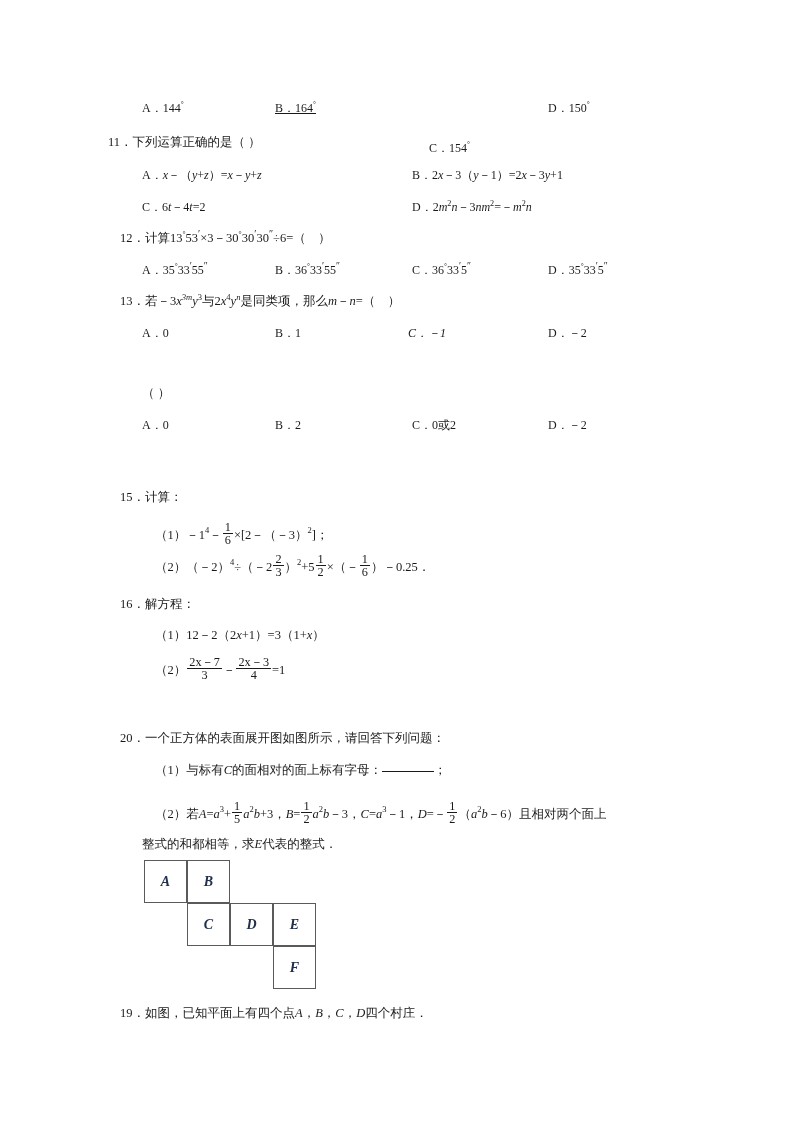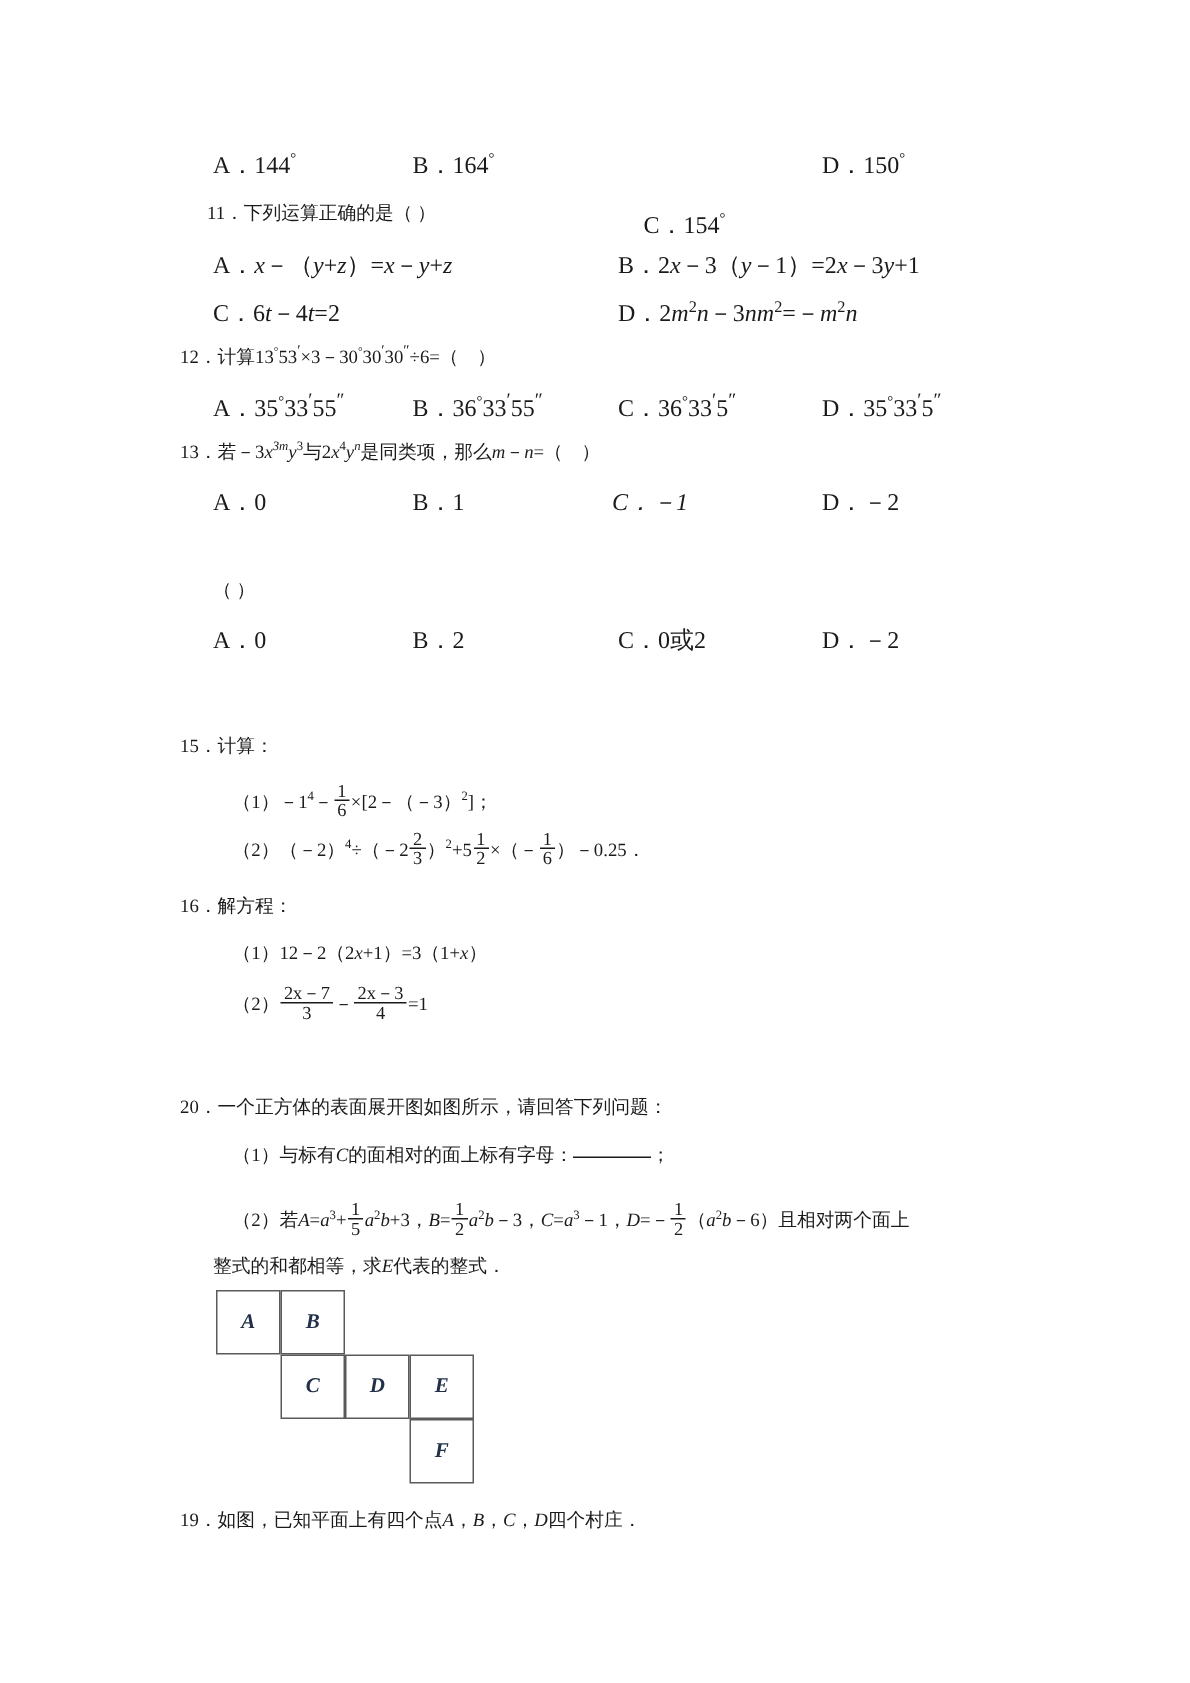--- a/index.html
+++ b/index.html
@@ -26,21 +26,21 @@
     font-size: 12.5px;
     line-height: 1.25;
     white-space: nowrap;
   }
   .sec-head {
     font-weight: bold;
     font-size: 13px;
   }
   .opt {
     position: absolute;
-    font-size: 16px;
+    font-size: 12px;
     white-space: nowrap;
   }
   i, .it { font-style: italic; }
   .up { font-style: normal; }
   sup {
     font-size: 0.68em;
     vertical-align: super;
     line-height: 0;
   }
   .deg { font-size: 0.62em; vertical-align: super; line-height: 0; }
@@ -91,31 +91,31 @@
   }
 </style>
 </head>
 <body>
 
 <div class="page">
 
   <div class="opt" style="left:142px; top:100px;">
     A．144<span class="deg">°</span>
   </div>
-  <div class="opt" style="left:275px; top:100px;">
+  <div class="opt" style="left:275px; top:100px;text-decoration:underline;">
     B．164<span class="deg">°</span>
   </div>
   <div class="opt" style="left:429px; top:100px;margin-top:40px;">
     C．154<span class="deg">°</span>
   </div>
   <div class="opt" style="left:548px; top:100px;">
     D．150<span class="deg">°</span>
   </div>
 
-  <div class="row" style="left:138px; top:135px;">11．下列运算正确的是（    ）</div>
+  <div class="row" style="left:108px; top:135px;">11．下列运算正确的是（    ）</div>
   <div class="opt" style="left:142px; top:167px;">
     A．<i>x</i>－（<i>y</i>+<i>z</i>）=<i>x</i>－<i>y</i>+<i>z</i>
   </div>
   <div class="opt" style="left:412px; top:167px;">
     B．2<i>x</i>－3（<i>y</i>－1）=2<i>x</i>－3<i>y</i>+1
   </div>
   <div class="opt" style="left:142px; top:199px;">
     C．6<i>t</i>－4<i>t</i>=2
   </div>
   <div class="opt" style="left:412px; top:199px;">

